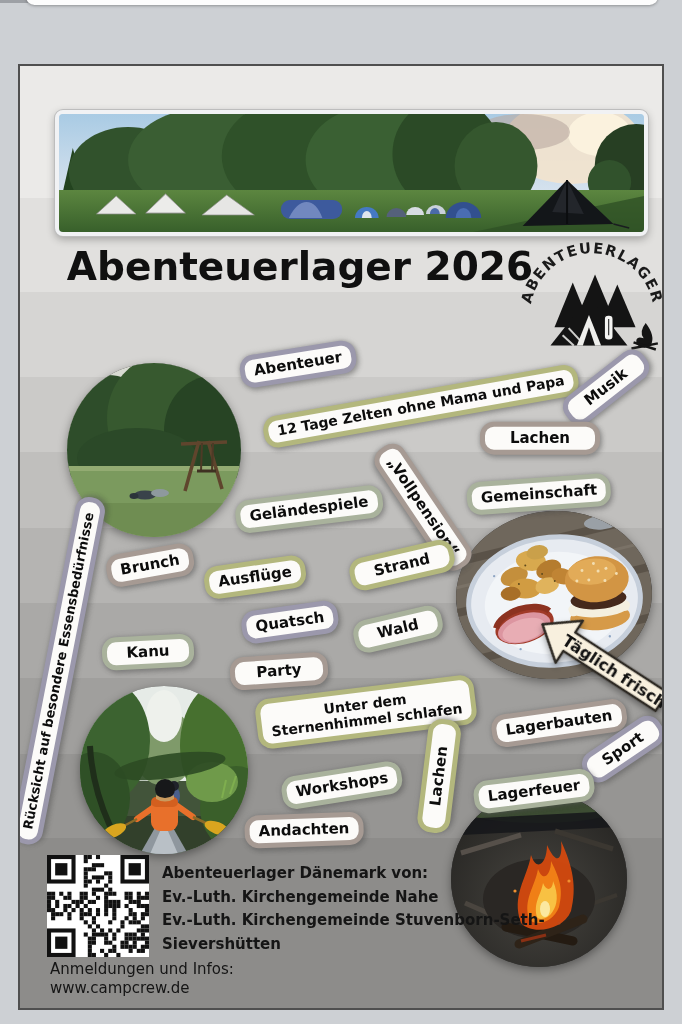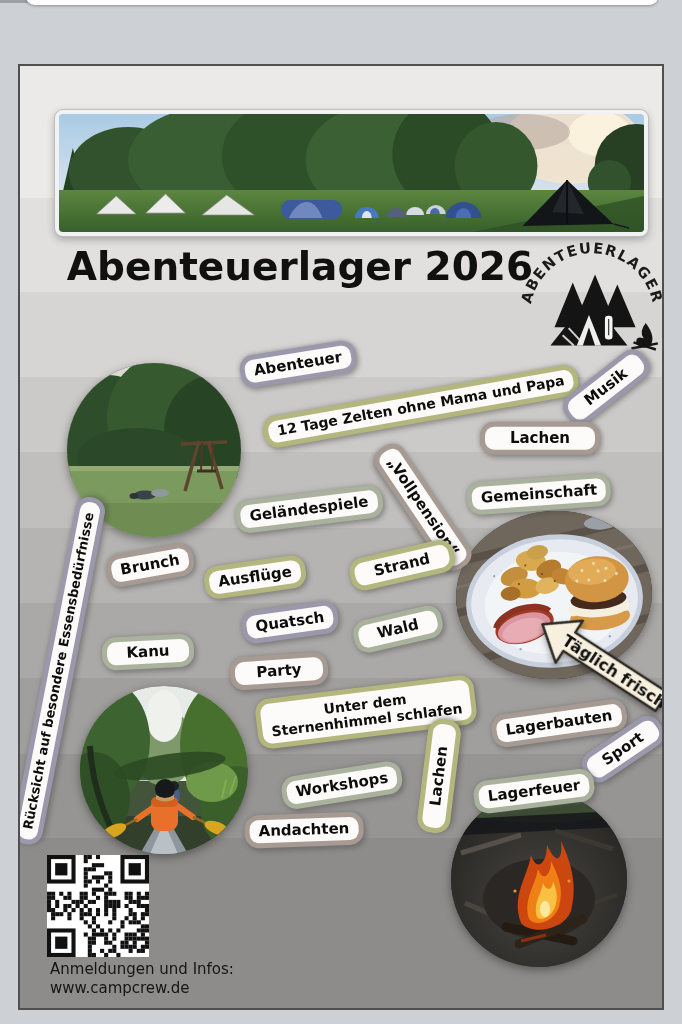--- a/index.html
+++ b/index.html
@@ -522,16 +522,22 @@
           <rect x="4" y="4" width="20" height="20" fill="#fff"></rect>
           <rect x="8" y="8" width="12" height="12" fill="#111"></rect>
           <rect x="72" y="0" width="28" height="28" fill="#111"></rect>
           <rect x="76" y="4" width="20" height="20" fill="#fff"></rect>
           <rect x="80" y="8" width="12" height="12" fill="#111"></rect>
           <rect x="0" y="72" width="28" height="28" fill="#111"></rect>
           <rect x="4" y="76" width="20" height="20" fill="#fff"></rect>
           <rect x="8" y="80" width="12" height="12" fill="#111"></rect>
         </svg>
     </div>
+    <div class="org-lines">
+      <div>Abenteuerlager Dänemark von:</div>
+      <div>Ev.-Luth. Kirchengemeinde Nahe</div>
+      <div>Ev.-Luth. Kirchengemeinde Stuvenborn-Seth-</div>
+      <div>Sievershütten</div>
+    </div>
     <div class="info-label">Anmeldungen und Infos:</div>
     <div class="website">www.campcrew.de</div>
   </div>
 </div>
 
 </body></html>

